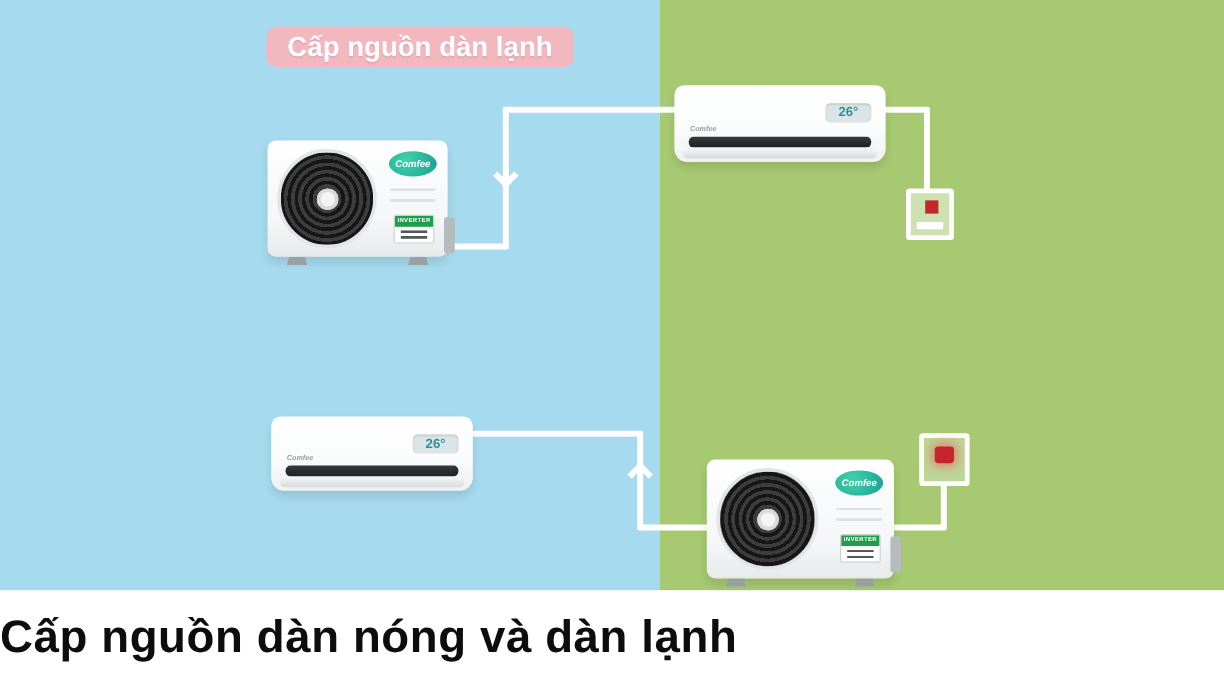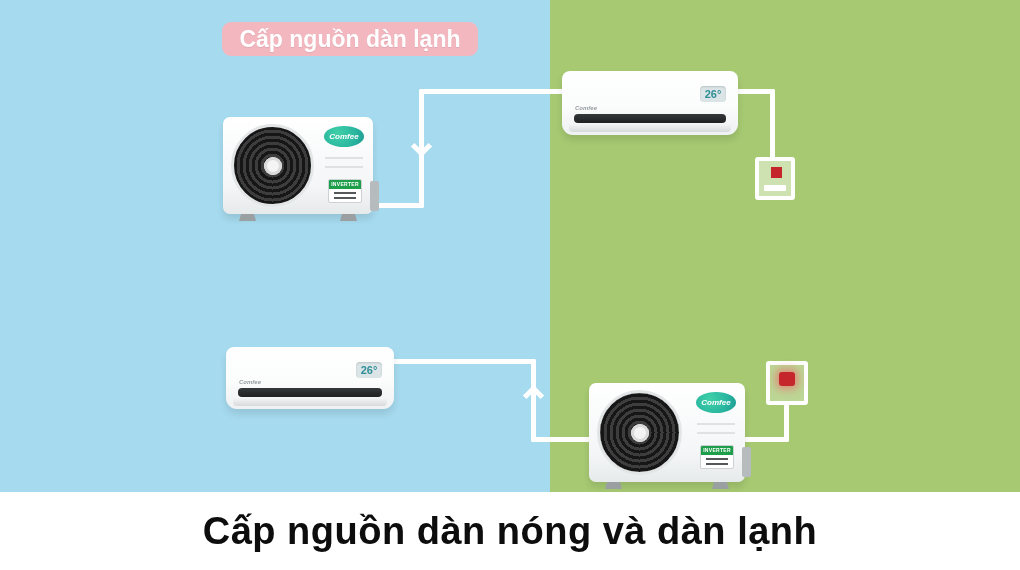--- a/index.html
+++ b/index.html
@@ -8,21 +8,21 @@
     position:relative; width:1020px; height:570px; overflow:hidden;
     font-family:"Liberation Sans", sans-serif;
   }
   
   .bg-left  { position:absolute; left:0; top:0; width:550px; height:492px; background:var(--bg-left,#a6daee); }
   .bg-right { position:absolute; left:550px; top:0; width:470px; height:492px; background:var(--bg-right,#a6c972); }
 
   
   .caption-band {
     position:absolute; left:0; top:492px; width:1020px; height:78px;
-    background:var(--caption-bg,#fff); display:flex; align-items:center; justify-content:center;
+    background:var(--caption-bg,#fff); display:flex; align-items:center; 
   }
   .caption-title {
     font-size:38px; font-weight:700; color:var(--caption-text,#0d0d0d); letter-spacing:0.5px;
   }
 
   
   .badge {
     position:absolute; left:222px; width:256px; height:34px; border-radius:9px;
     display:flex; align-items:center; justify-content:center; z-index:3;
   }
@@ -95,21 +95,21 @@
   .ou-foot-left { left:16px; } .ou-foot-right { right:16px; }
 
   
   .indoor { position:absolute; z-index:2; }
   .iu-body {
     position:absolute; inset:0;
     background:linear-gradient(180deg,#ffffff 0%,#fbfcfc 55%,#eef1f2 100%);
     border-radius:8px 8px 11px 11px; box-shadow:0 5px 7px rgba(0,0,0,0.10);
   }
   .iu-display {
-    position:absolute; right:12px; top:15px; width:26px; height:16px;
+    position:absolute; right:12px; top:15px; width:38px; height:16px;
     background:#dbe4e6; border-radius:4px; box-shadow:inset 0 1px 2px rgba(0,0,0,0.15);
     color:#2f8f96; font-size:11px; font-weight:700; text-align:center; line-height:16px;
   }
   .iu-brand { position:absolute; left:13px; bottom:24px; font-size:6px; color:#989ea1; font-weight:700; font-style:italic; }
   .iu-vent {
     position:absolute; left:7%; right:7%; bottom:12px; height:9px;
     background:linear-gradient(180deg,#35393b,#1f2123); border-radius:4px;
   }
   .iu-lip {
     position:absolute; left:4%; right:4%; bottom:3px; height:9px;

